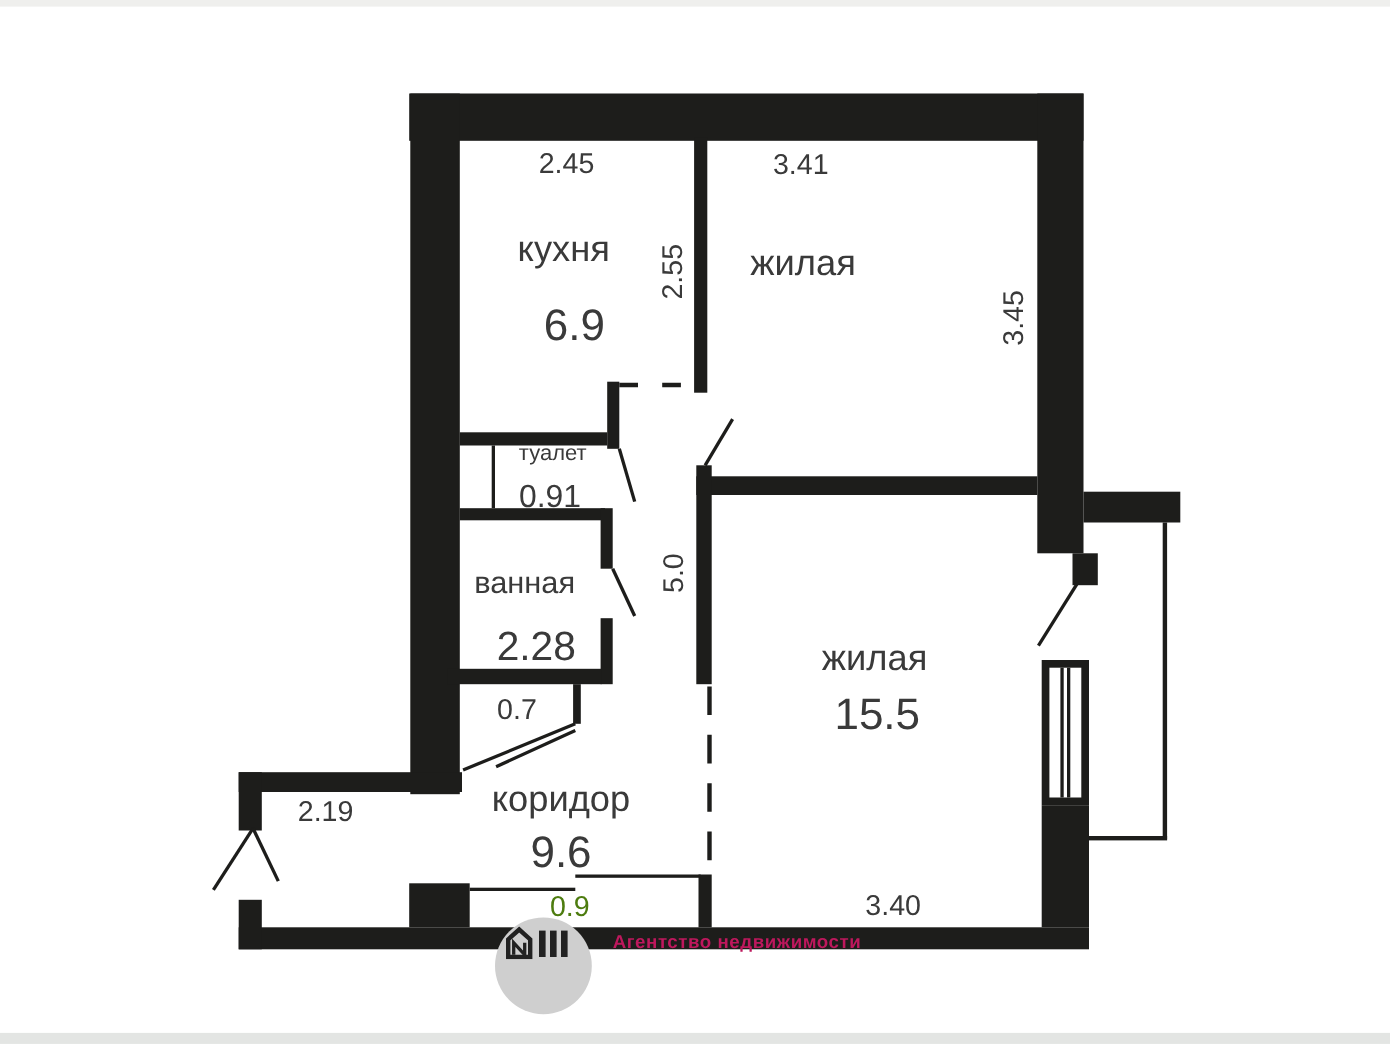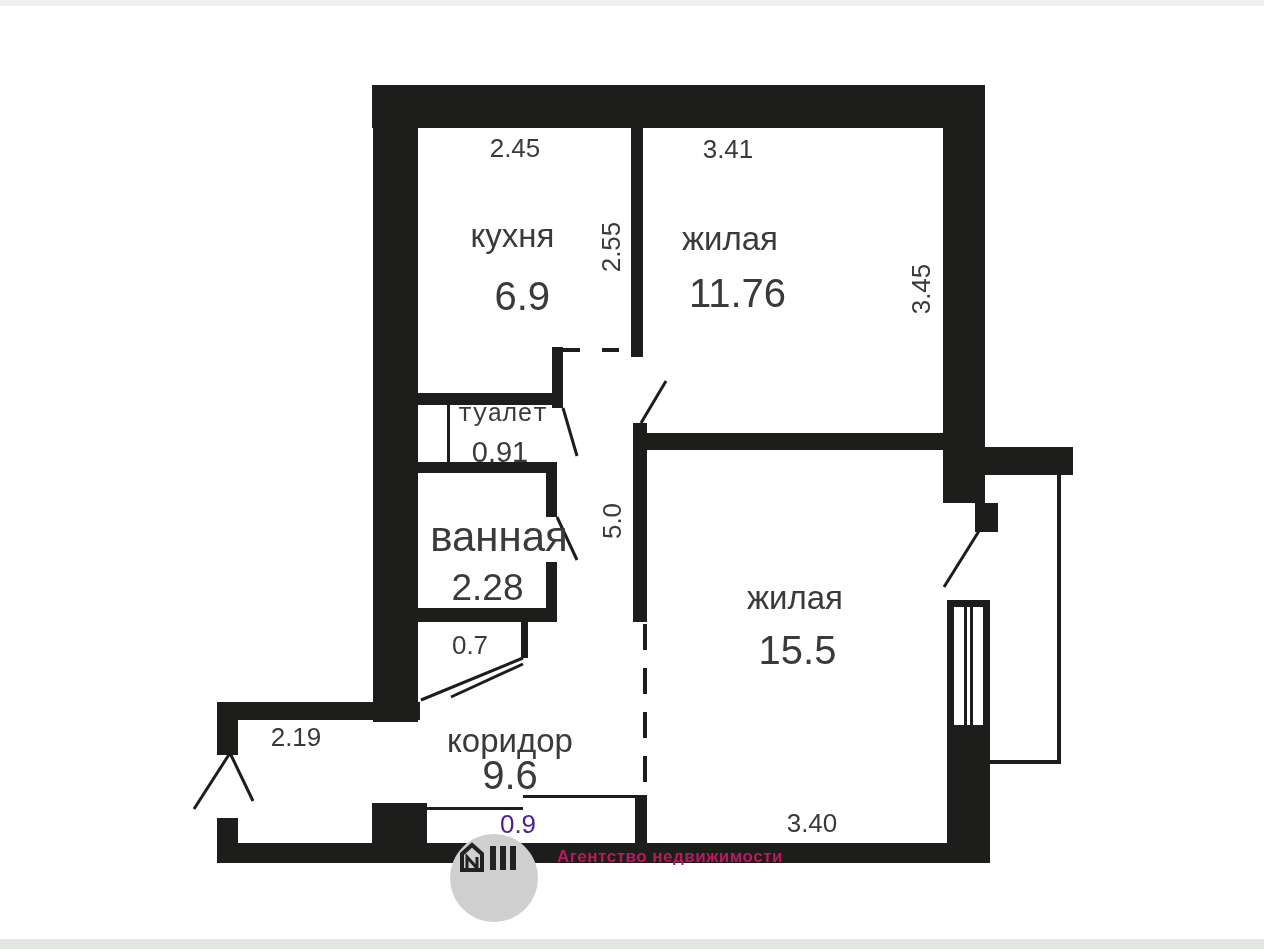--- a/index.html
+++ b/index.html
@@ -6,21 +6,21 @@
   #stage{position:relative;width:1264px;height:949px;background:#ffffff;overflow:hidden;
          font-family:"Liberation Sans", sans-serif;}
   .wall{position:absolute;background:#1d1d1b;}
   .thin{position:absolute;background:#1d1d1b;}
   .edge{position:absolute;left:0;width:1264px;}
   .lbl{position:absolute;color:#3a3a3a;text-align:center;line-height:1;white-space:nowrap;}
   .room-name{font-size:33px;}
   .room-area{font-size:40px;}
   .dim{font-size:26px;}
   .dim-v{transform:rotate(-90deg);transform-origin:center center;}
-  .muted{color:#4c1d95;}
+  .muted{color:#4d7c0f;}
   .win{position:absolute;background:#ffffff;}
   .win .bar{position:absolute;left:0;width:100%;height:4px;background:#1d1d1b;top:17px;}
   #balcony-window{position:absolute;left:947px;top:600px;width:43px;height:132px;
       box-sizing:border-box;border:7px solid #1d1d1b;background:#ffffff;}
   #balcony-window .pane{position:absolute;top:0;height:100%;width:3px;background:#1d1d1b;}
   #lines-svg{position:absolute;left:0;top:0;z-index:3;}
   #logo-circle{position:absolute;left:450px;top:834px;width:88px;height:88px;border-radius:50%;
       background:#cfcfcf;z-index:4;}
   #logo-glyph{position:absolute;left:458px;top:842px;z-index:5;}
   #agency-text{position:absolute;left:557px;top:847px;font-size:17px;font-weight:bold;
@@ -85,33 +85,32 @@
     <line x1="641" y1="423" x2="666" y2="381" stroke="#1d1d1b" stroke-width="3"></line>
     <line x1="563" y1="408" x2="577" y2="456" stroke="#1d1d1b" stroke-width="3"></line>
     <line x1="557" y1="517" x2="577" y2="560" stroke="#1d1d1b" stroke-width="3"></line>
     <line x1="421" y1="700" x2="523" y2="658" stroke="#1d1d1b" stroke-width="3"></line>
     <line x1="451" y1="697" x2="523" y2="664" stroke="#1d1d1b" stroke-width="3"></line>
     <line x1="230" y1="753" x2="194" y2="809" stroke="#1d1d1b" stroke-width="3"></line>
     <line x1="230" y1="753" x2="253" y2="801" stroke="#1d1d1b" stroke-width="3"></line>
     <line x1="979" y1="531" x2="944" y2="587" stroke="#1d1d1b" stroke-width="3"></line>
   </svg>
 
-  <div class="lbl room-name z6" style="left:445px;top:219px;width:135px;">кухня</div>
+  <div class="lbl room-name z6" style="left:445px;top:209px;width:135px;">кухня</div>
   <div class="lbl room-area z6" style="left:450px;top:276px;width:100px;text-align:right;">6.9</div>
 
   <div class="lbl room-name z6" style="left:650px;top:222px;width:160px;">жилая</div>
-  <div class="lbl room-area z6" style="left:655px;top:273px;width:165px;">11.76</div>
 
-  <div class="lbl z6" style="left:450px;top:402px;width:105px;font-size:25px;font-family:Liberation Mono, monospace;">туалет</div>
+  <div class="lbl z6" style="left:450px;top:402px;width:105px;font-size:20px;">туалет</div>
   <div class="lbl z6" style="left:450px;top:438px;width:100px;font-size:29px;">0.91</div>
 
-  <div class="lbl z6" style="left:424px;top:516px;width:150px;font-size:42px;text-align:center;">ванная</div>
+  <div class="lbl z6" style="left:402px;top:516px;width:150px;font-size:28px;text-align:center;">ванная</div>
   <div class="lbl z6" style="left:430px;top:569px;width:115px;font-size:37px;">2.28</div>
 
-  <div class="lbl room-name z6" style="left:425px;top:709px;width:170px;margin-top:15px;">коридор</div>
+  <div class="lbl room-name z6" style="left:425px;top:709px;width:170px;">коридор</div>
   <div class="lbl room-area z6" style="left:450px;top:755px;width:120px;">9.6</div>
 
   <div class="lbl room-name z6" style="left:715px;top:581px;width:160px;">жилая</div>
   <div class="lbl room-area z6" style="left:720px;top:630px;width:155px;">15.5</div>
 
   <div class="lbl dim z6" style="left:465px;top:135px;width:100px;">2.45</div>
   <div class="lbl dim z6" style="left:678px;top:136px;width:100px;">3.41</div>
   <div class="lbl dim dim-v z6" style="left:561px;top:234px;width:100px;">2.55</div>
   <div class="lbl dim dim-v z6" style="left:871px;top:276px;width:100px;">3.45</div>
   <div class="lbl dim dim-v z6" style="left:562px;top:508px;width:100px;">5.0</div>

